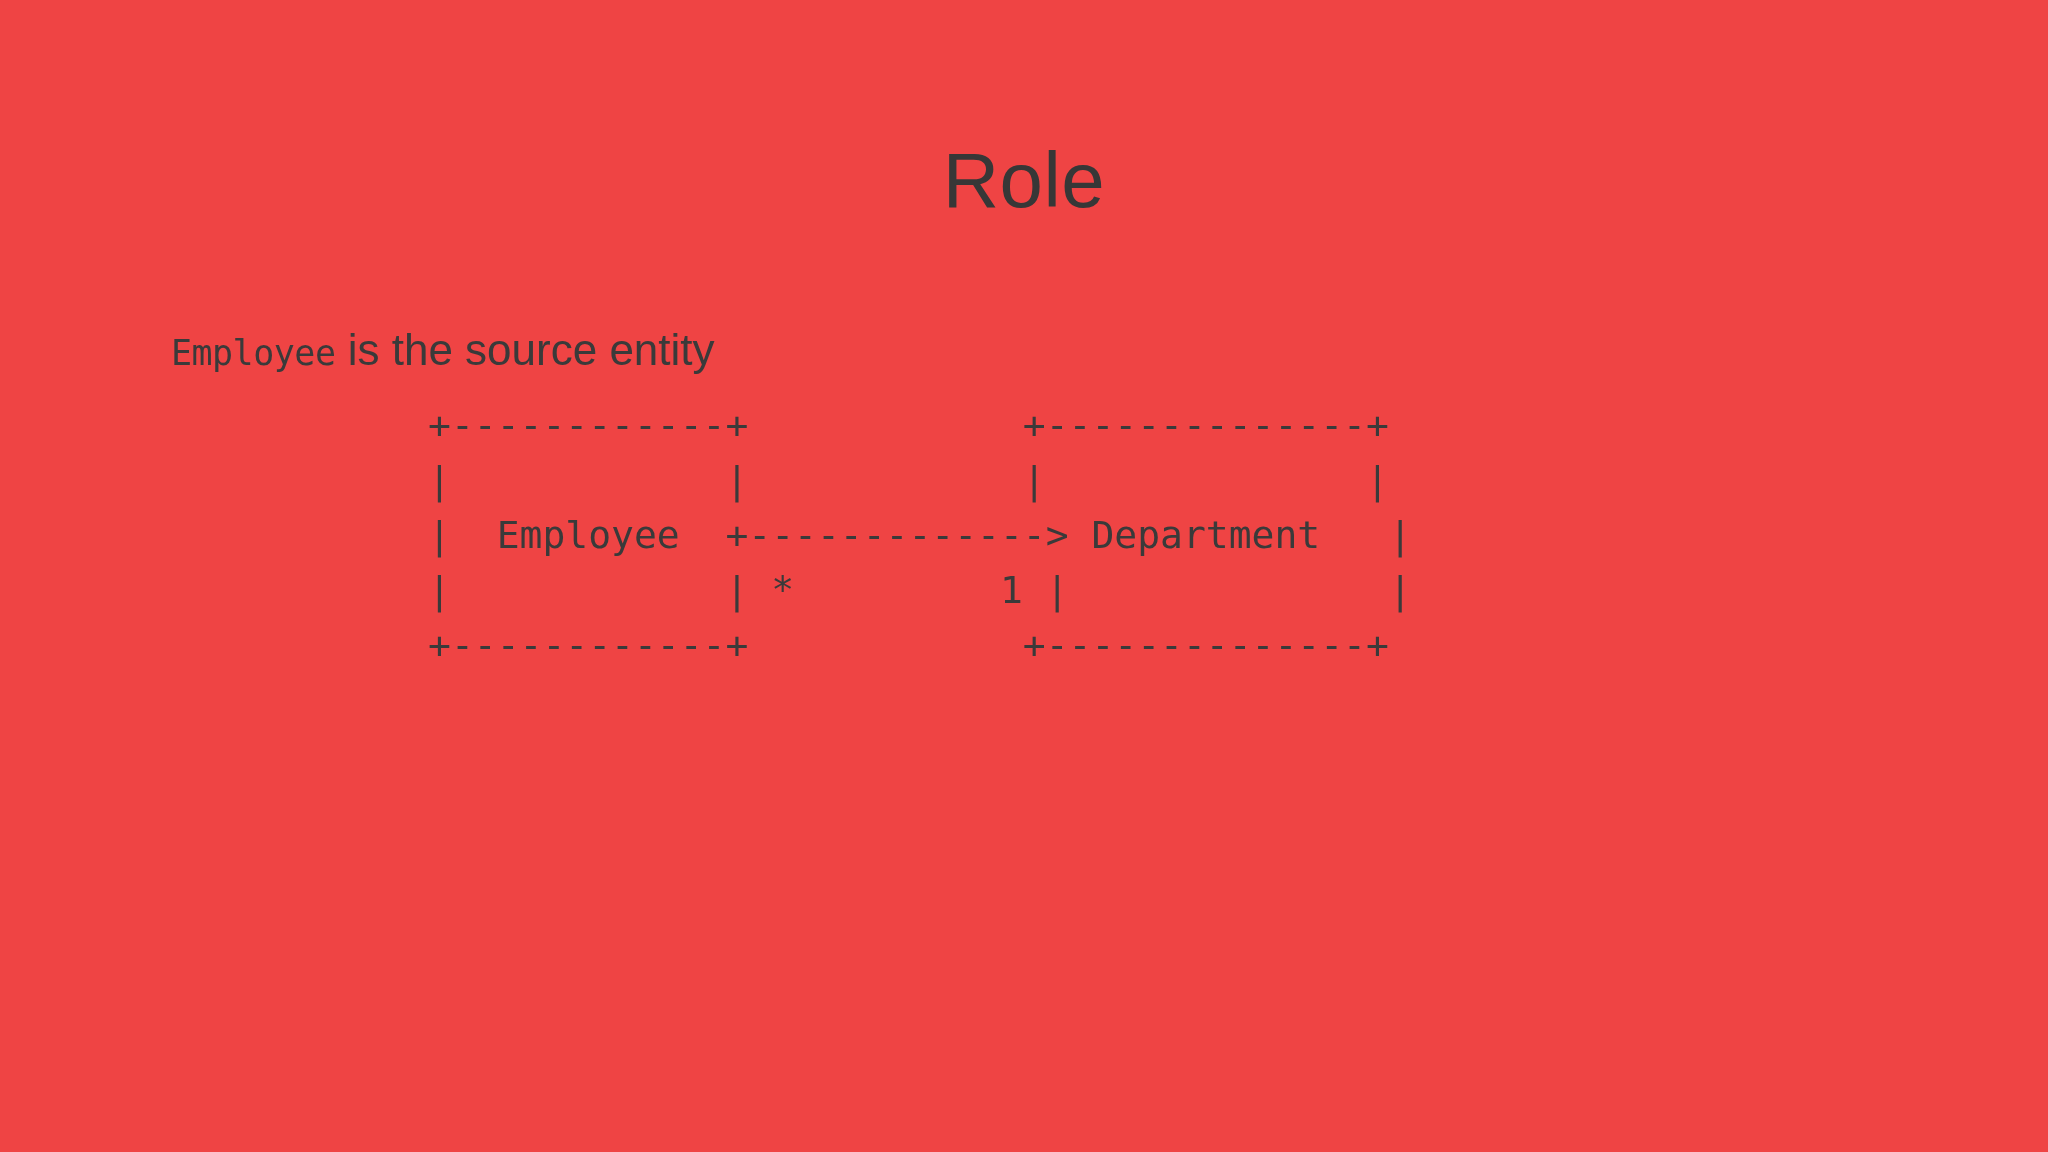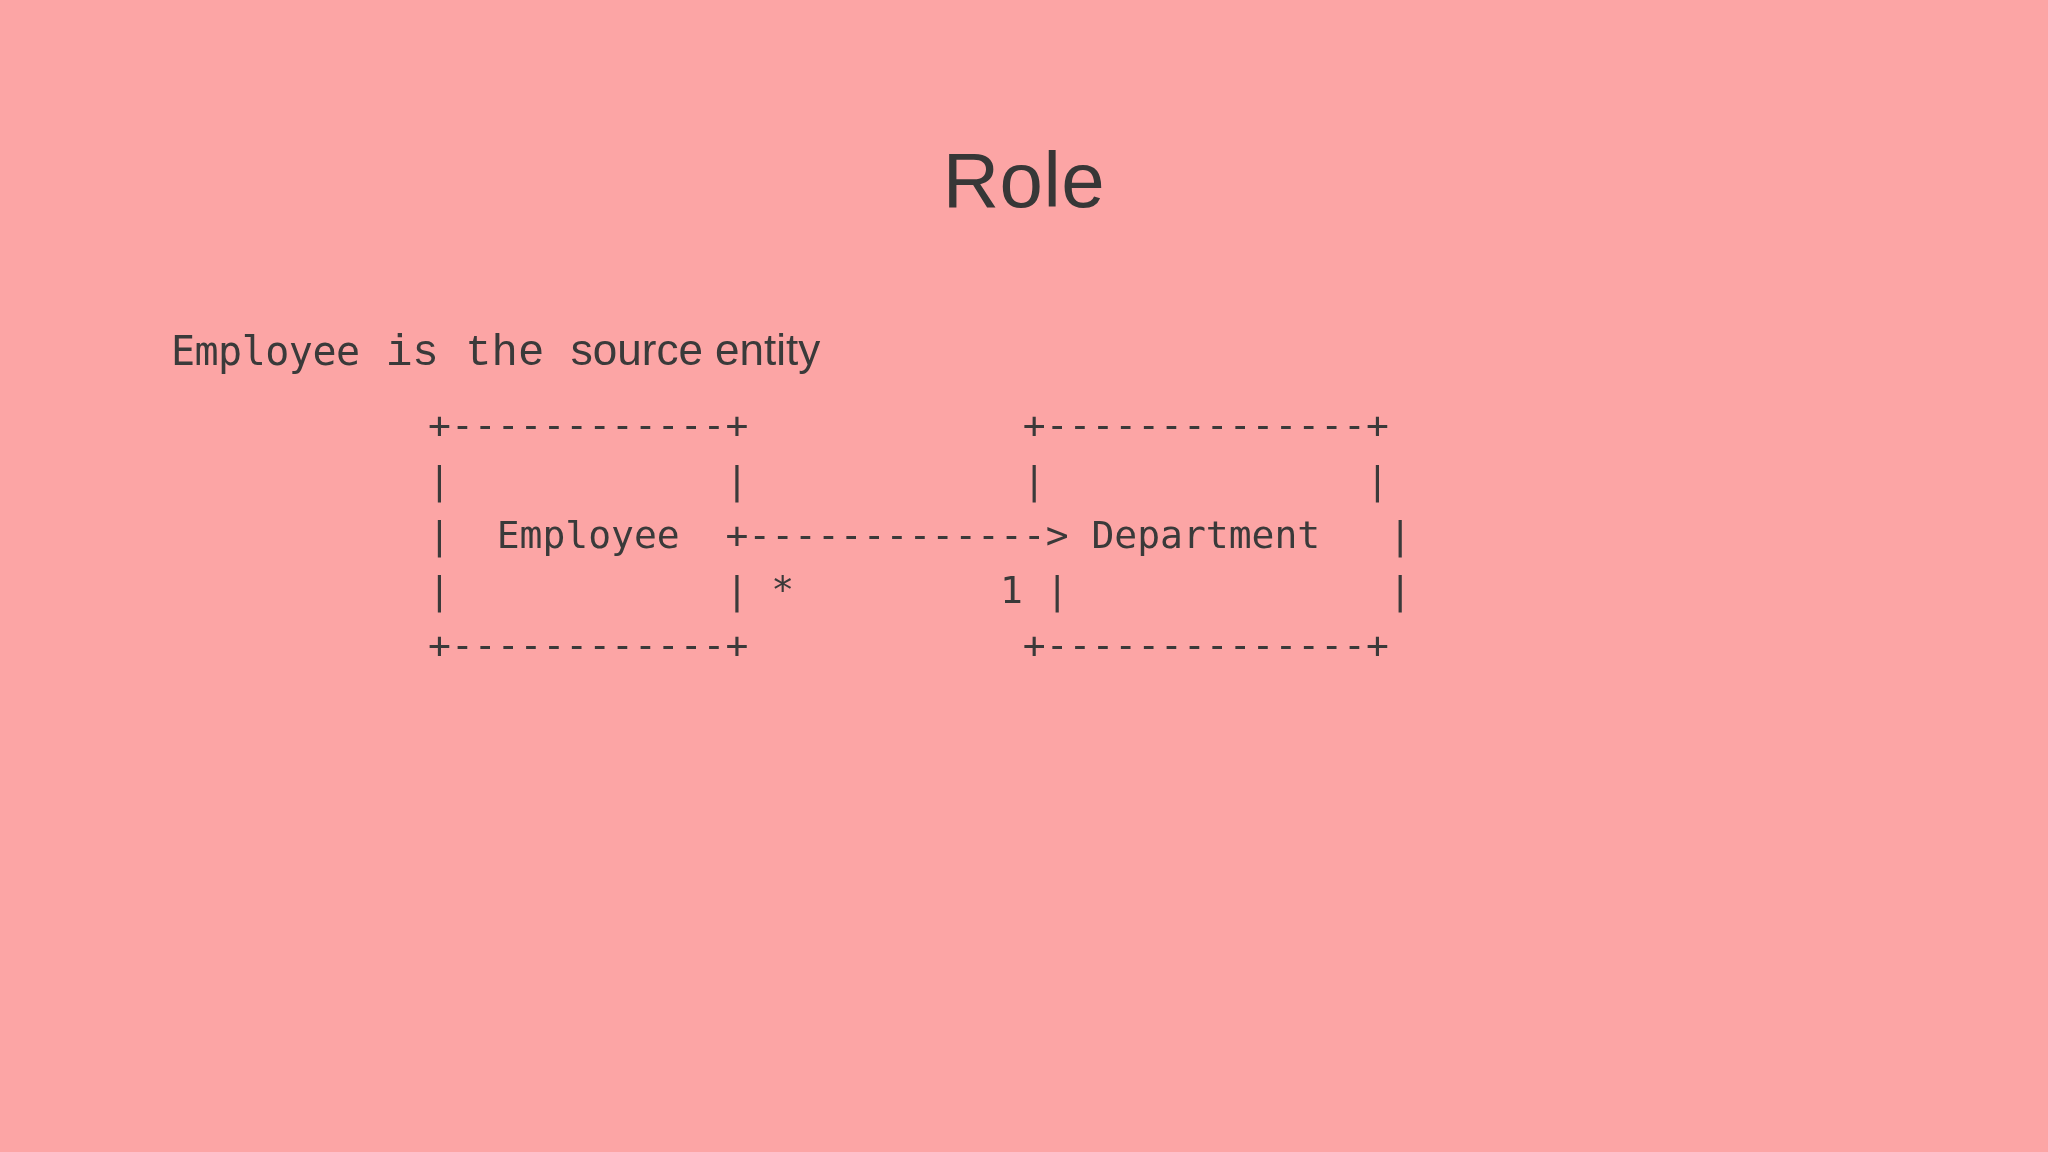--- a/index.html
+++ b/index.html
@@ -11,21 +11,21 @@
     height: 1152px;
     background: #ffffff;
     font-family: "Liberation Sans", sans-serif;
     overflow: hidden;
     position: relative;
   }
 
   .slide {
     position: absolute;
     inset: 0;
-    background: #fca5a5;
+    background: #ef4444;
   }
 
   
   .slide-title {
     position: absolute;
     top: 86px;
     left: 0;
     width: 2048px;
     text-align: center;
     font-family: "Liberation Sans", sans-serif;
@@ -42,25 +42,25 @@
     top: 274px;
     left: 122px;
     font-size: 44px;
     line-height: 1.15;
     color: #3a3a3a;
     white-space: pre;
   }
   .subtitle .code {
     font-family: "DejaVu Sans Mono", "Liberation Mono", monospace;
     font-weight: 400;
-    font-size: 40px;
+    font-size: 35px;
     letter-spacing: -0.5px;
   }
   .subtitle .plain {
-    font-family: Liberation Mono, monospace;
+    font-family: Liberation Sans, sans-serif;
     font-weight: 400;
   }
   .subtitle .strong {
     font-family: "Liberation Sans", sans-serif;
     font-weight: 400;
   }
 
   
   .ascii-diagram {
     position: absolute;

